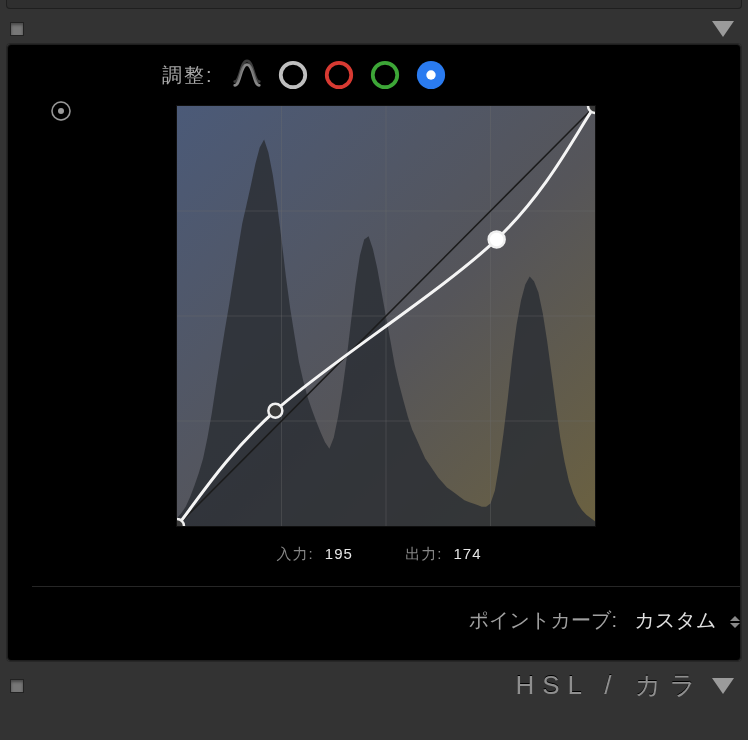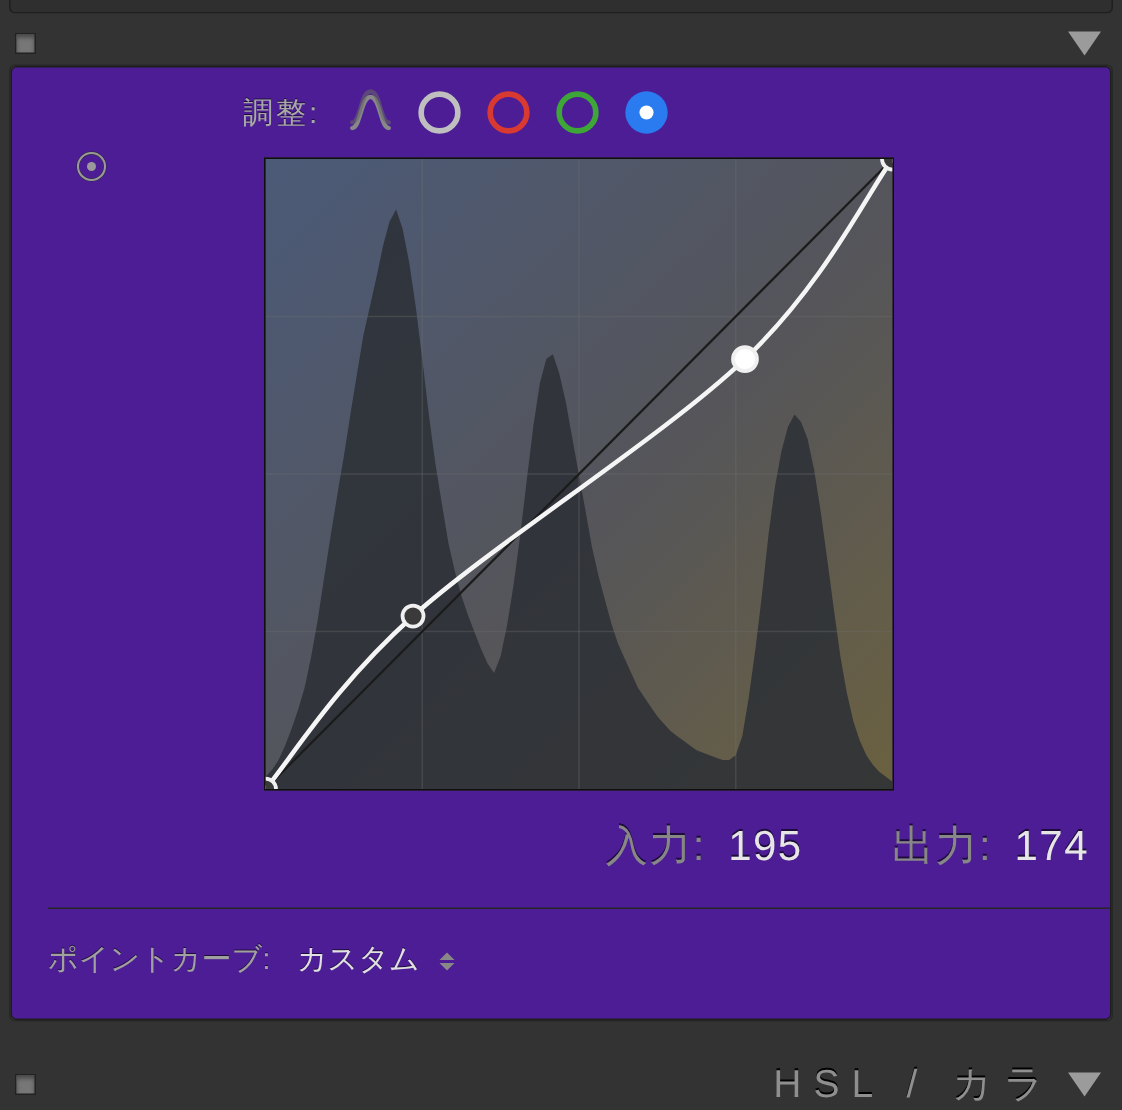--- a/index.html
+++ b/index.html
@@ -46,21 +46,21 @@
   }
   .disclosure-tri {
     width: 0; height: 0;
     border-left: 11px solid transparent;
     border-right: 11px solid transparent;
     border-top: 16px solid #9b9b9b;
     margin-left: 8px;
   }
   .panel-body {
     border: 1px solid #1e1e1e;
-    background: #4c1d95;
+    background: #000000;
     margin: 0 0 0 0;
     border-radius: 4px;
     padding-left: 24px;
   }
   .inner {
     padding: 14px 0 0 0;
   }
   .target-icon {
     position: absolute;
     left: 50px;
@@ -88,34 +88,34 @@
     margin: 14px auto 0 auto;
     width: 418px;
     height: 420px;
     position: relative;
     border: 1px solid #0f0f0f;
     box-shadow: 0 0 0 1px #555 inset;
     background: #3a3a3a;
     overflow: hidden;
   }
   .readout {
-    text-align: right;
+    text-align: center;
     padding: 18px 0 22px 0;
-    font-size: 28px;
+    font-size: 15px;
     color: #8e8e8e;
     text-shadow: 0 -1px 0 rgba(0,0,0,.6);
     letter-spacing: 1px;
   }
   .readout .lbl { color: #878787; }
   .readout .val { color: #e6e6e6; font-weight: 500; margin: 0 14px 0 6px; }
   .readout .gap { display:inline-block; width: 28px; }
   .footer-row {
     border-top: 1px solid #262626;
     padding: 20px 0 26px 0;
-    text-align: left;
+    text-align: right;
     font-size: 20px;
     color: #a0a0a0;
     text-shadow: 0 -1px 0 rgba(0,0,0,.6);
   }
   .footer-row .dd-val { color: #e0e0e0; margin: 0 6px 0 12px; }
   .dd-arrows {
     display: inline-block;
     vertical-align: middle;
     line-height: 0;
     margin-left: 2px;
@@ -129,21 +129,21 @@
   .dd-arrows .up { border-bottom: 5px solid #888; margin-bottom: 2px;}
   .dd-arrows .down { border-top: 5px solid #888; }
   .next-header {
     display: flex;
     align-items: center;
     padding: 6px 14px 0 10px;
     font-size: 26px;
     letter-spacing: 8px;
     color: #8f8f8f;
     text-shadow: 0 -1px 0 #000;
-    margin-top: 18px;
+    margin-top: 0;
   }
   .next-header .spacer { flex: 1; }
   .adjust-area {
     padding-left: 130px;
     display: flex;
     align-items: center;
   }
 </style>
 </head>
 <body>

